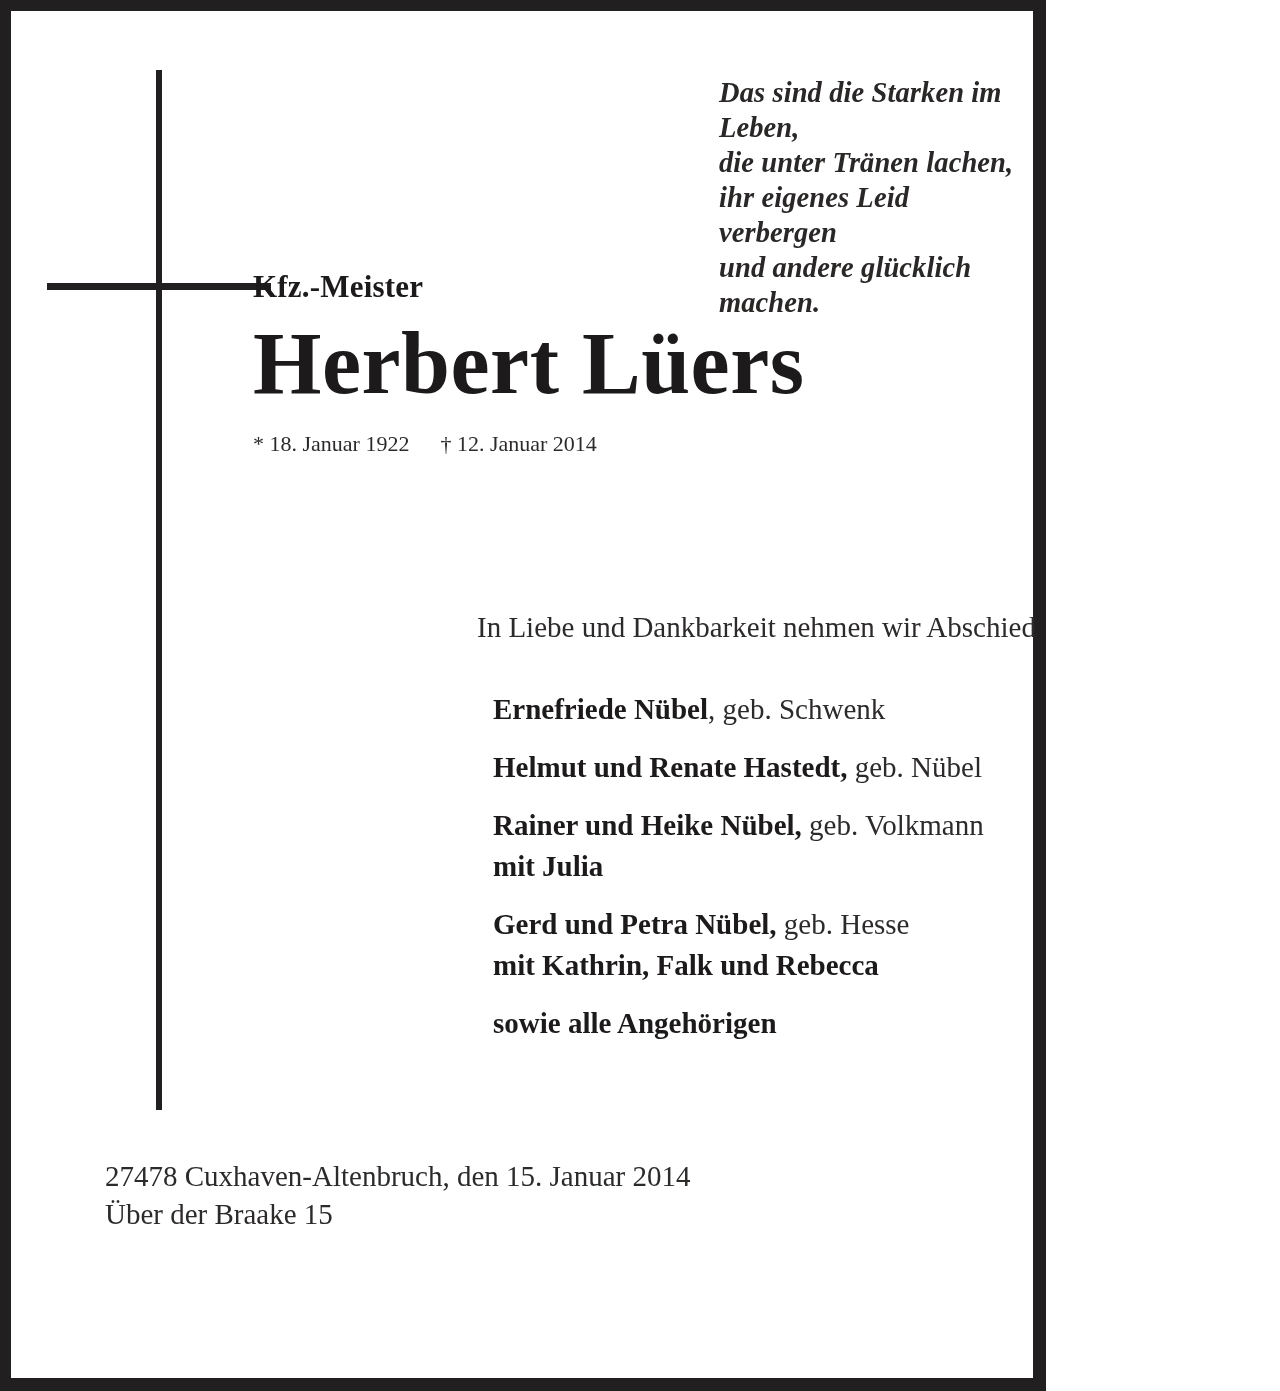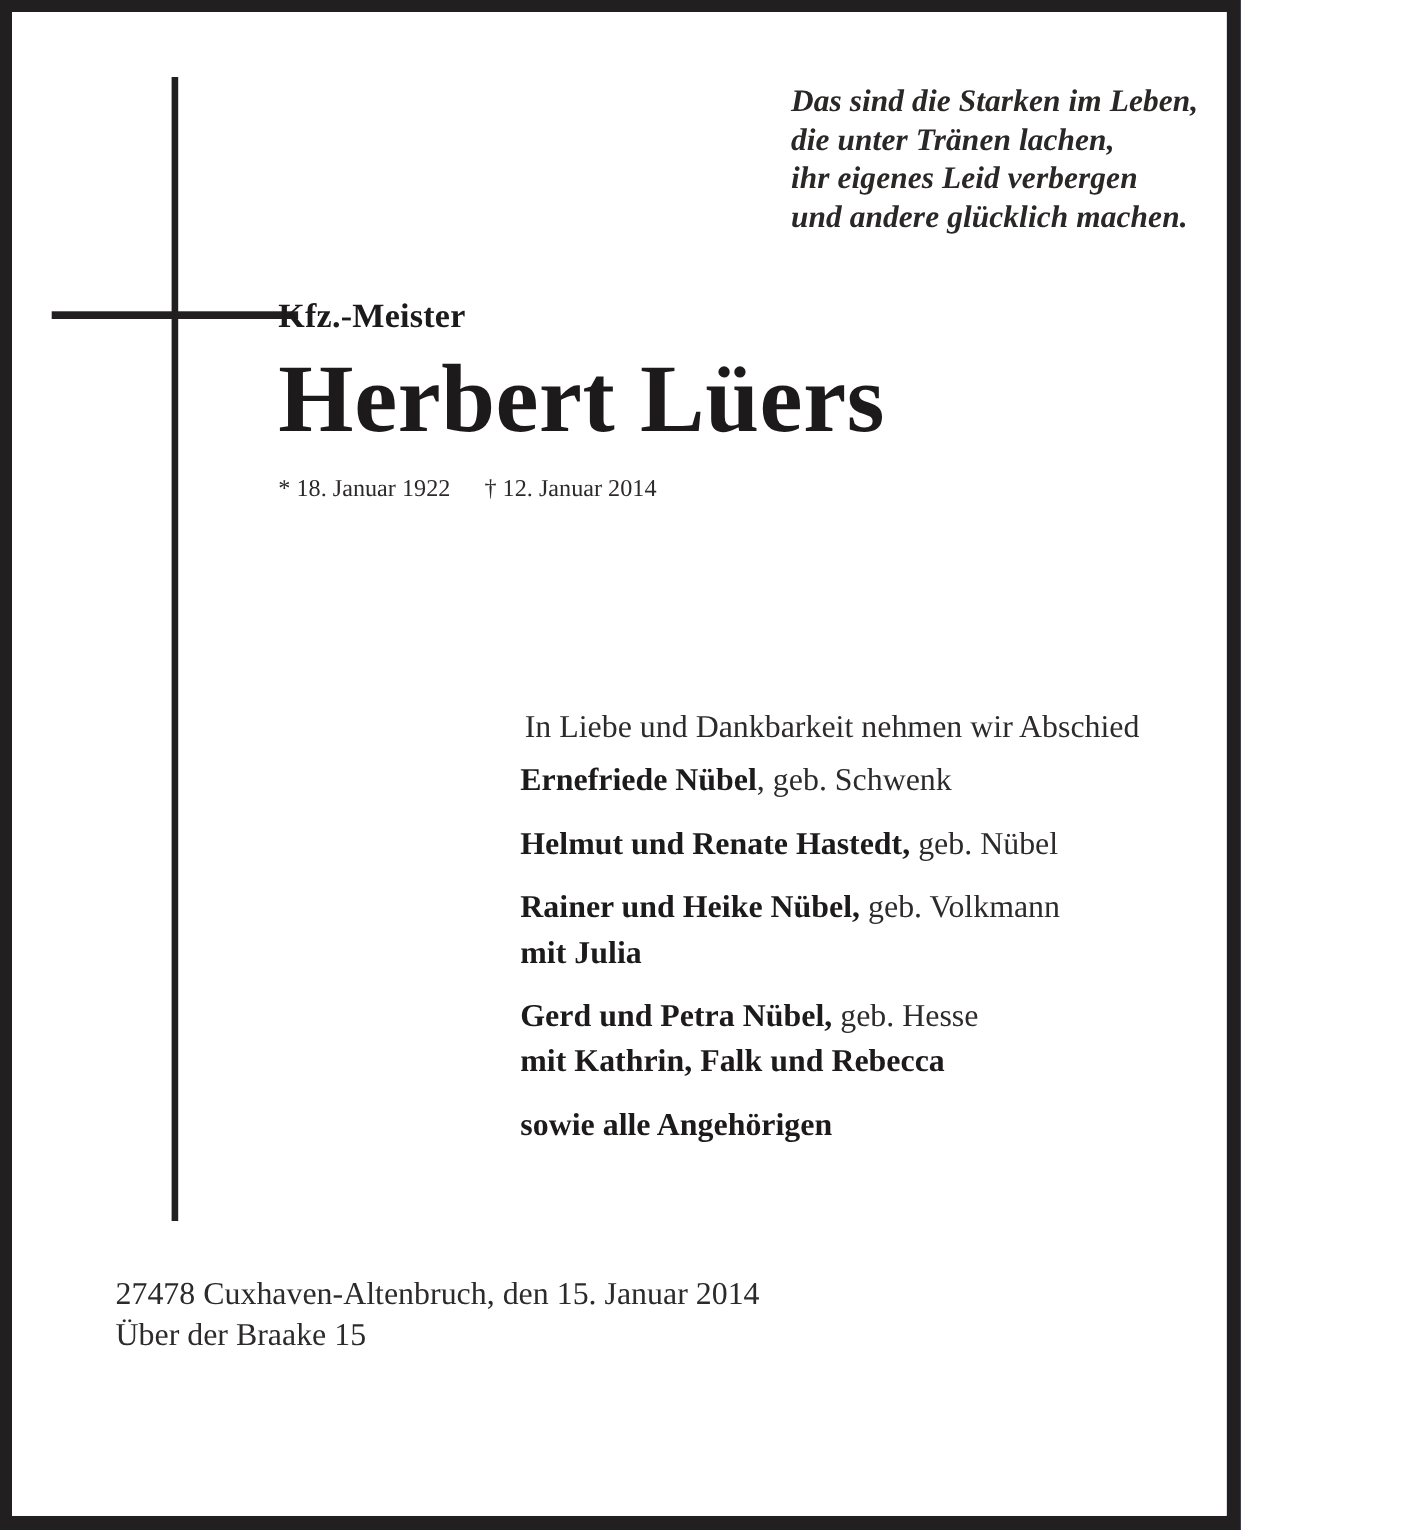--- a/index.html
+++ b/index.html
@@ -12,23 +12,23 @@
     height: 1391px;
     font-family: "Liberation Serif", "DejaVu Serif", serif;
     color: #1c1a1a;
     overflow: hidden;
   }
 
   
   .notice {
     position: relative;
     box-sizing: border-box;
-    width: 1128px;
+    width: 1046px;
     height: 1391px;
-    background: #c4b5fd;
+    background: #c2410c;
     border-top: 11px solid #221f20;
     border-left: 11px solid #221f20;
     border-right: 13px solid #221f20;
     border-bottom: 13px solid #221f20;
   }
   .inner {
     position: relative;
     box-sizing: border-box;
     width: 100%;
     height: 100%;
@@ -99,30 +99,30 @@
   }
   .life-dates .gap {
     display: inline-block;
     width: 20px;
   }
 
   
   .abschied {
     position: absolute;
     left: 464px;
-    top: 630px;
+    top: 596px;
     font-size: 29px;
     line-height: 36px;
     color: #2d2a2a;
     white-space: nowrap;
   }
 
   .family {
     position: absolute;
-    left: 460px;
+    left: 480px;
     top: 676px;
     width: 760px;
   }
   .family-entry {
     margin-bottom: 17px;
   }
   .family-entry:last-child {
     margin-bottom: 0;
   }
   .fam-line {

